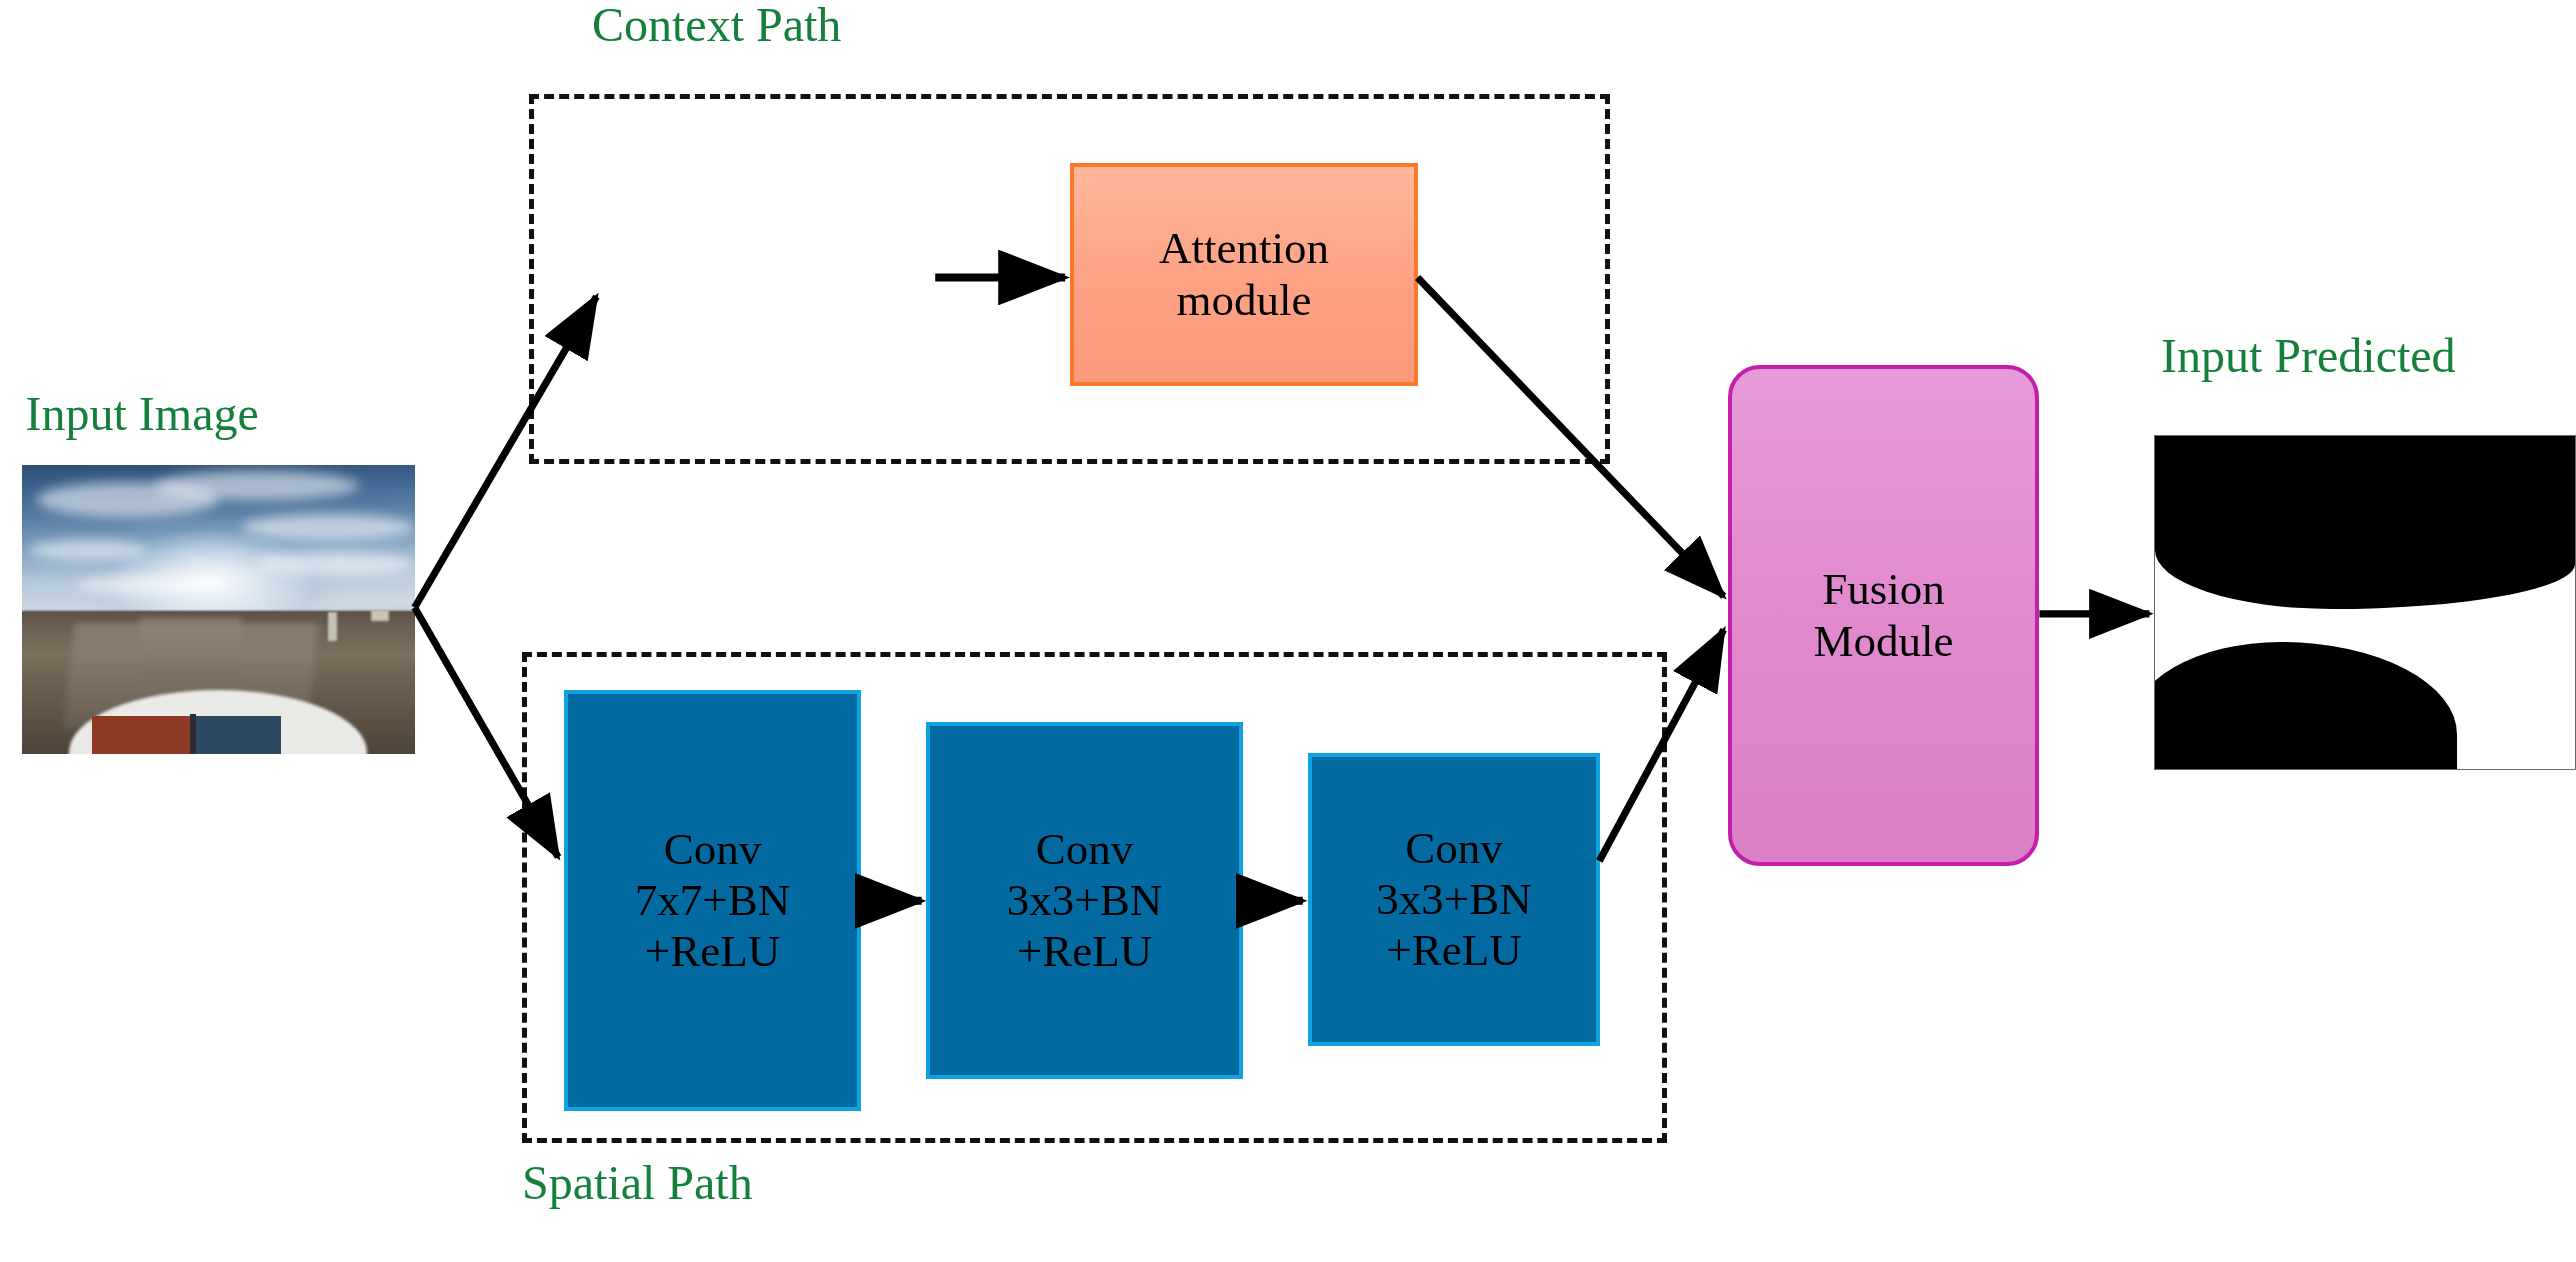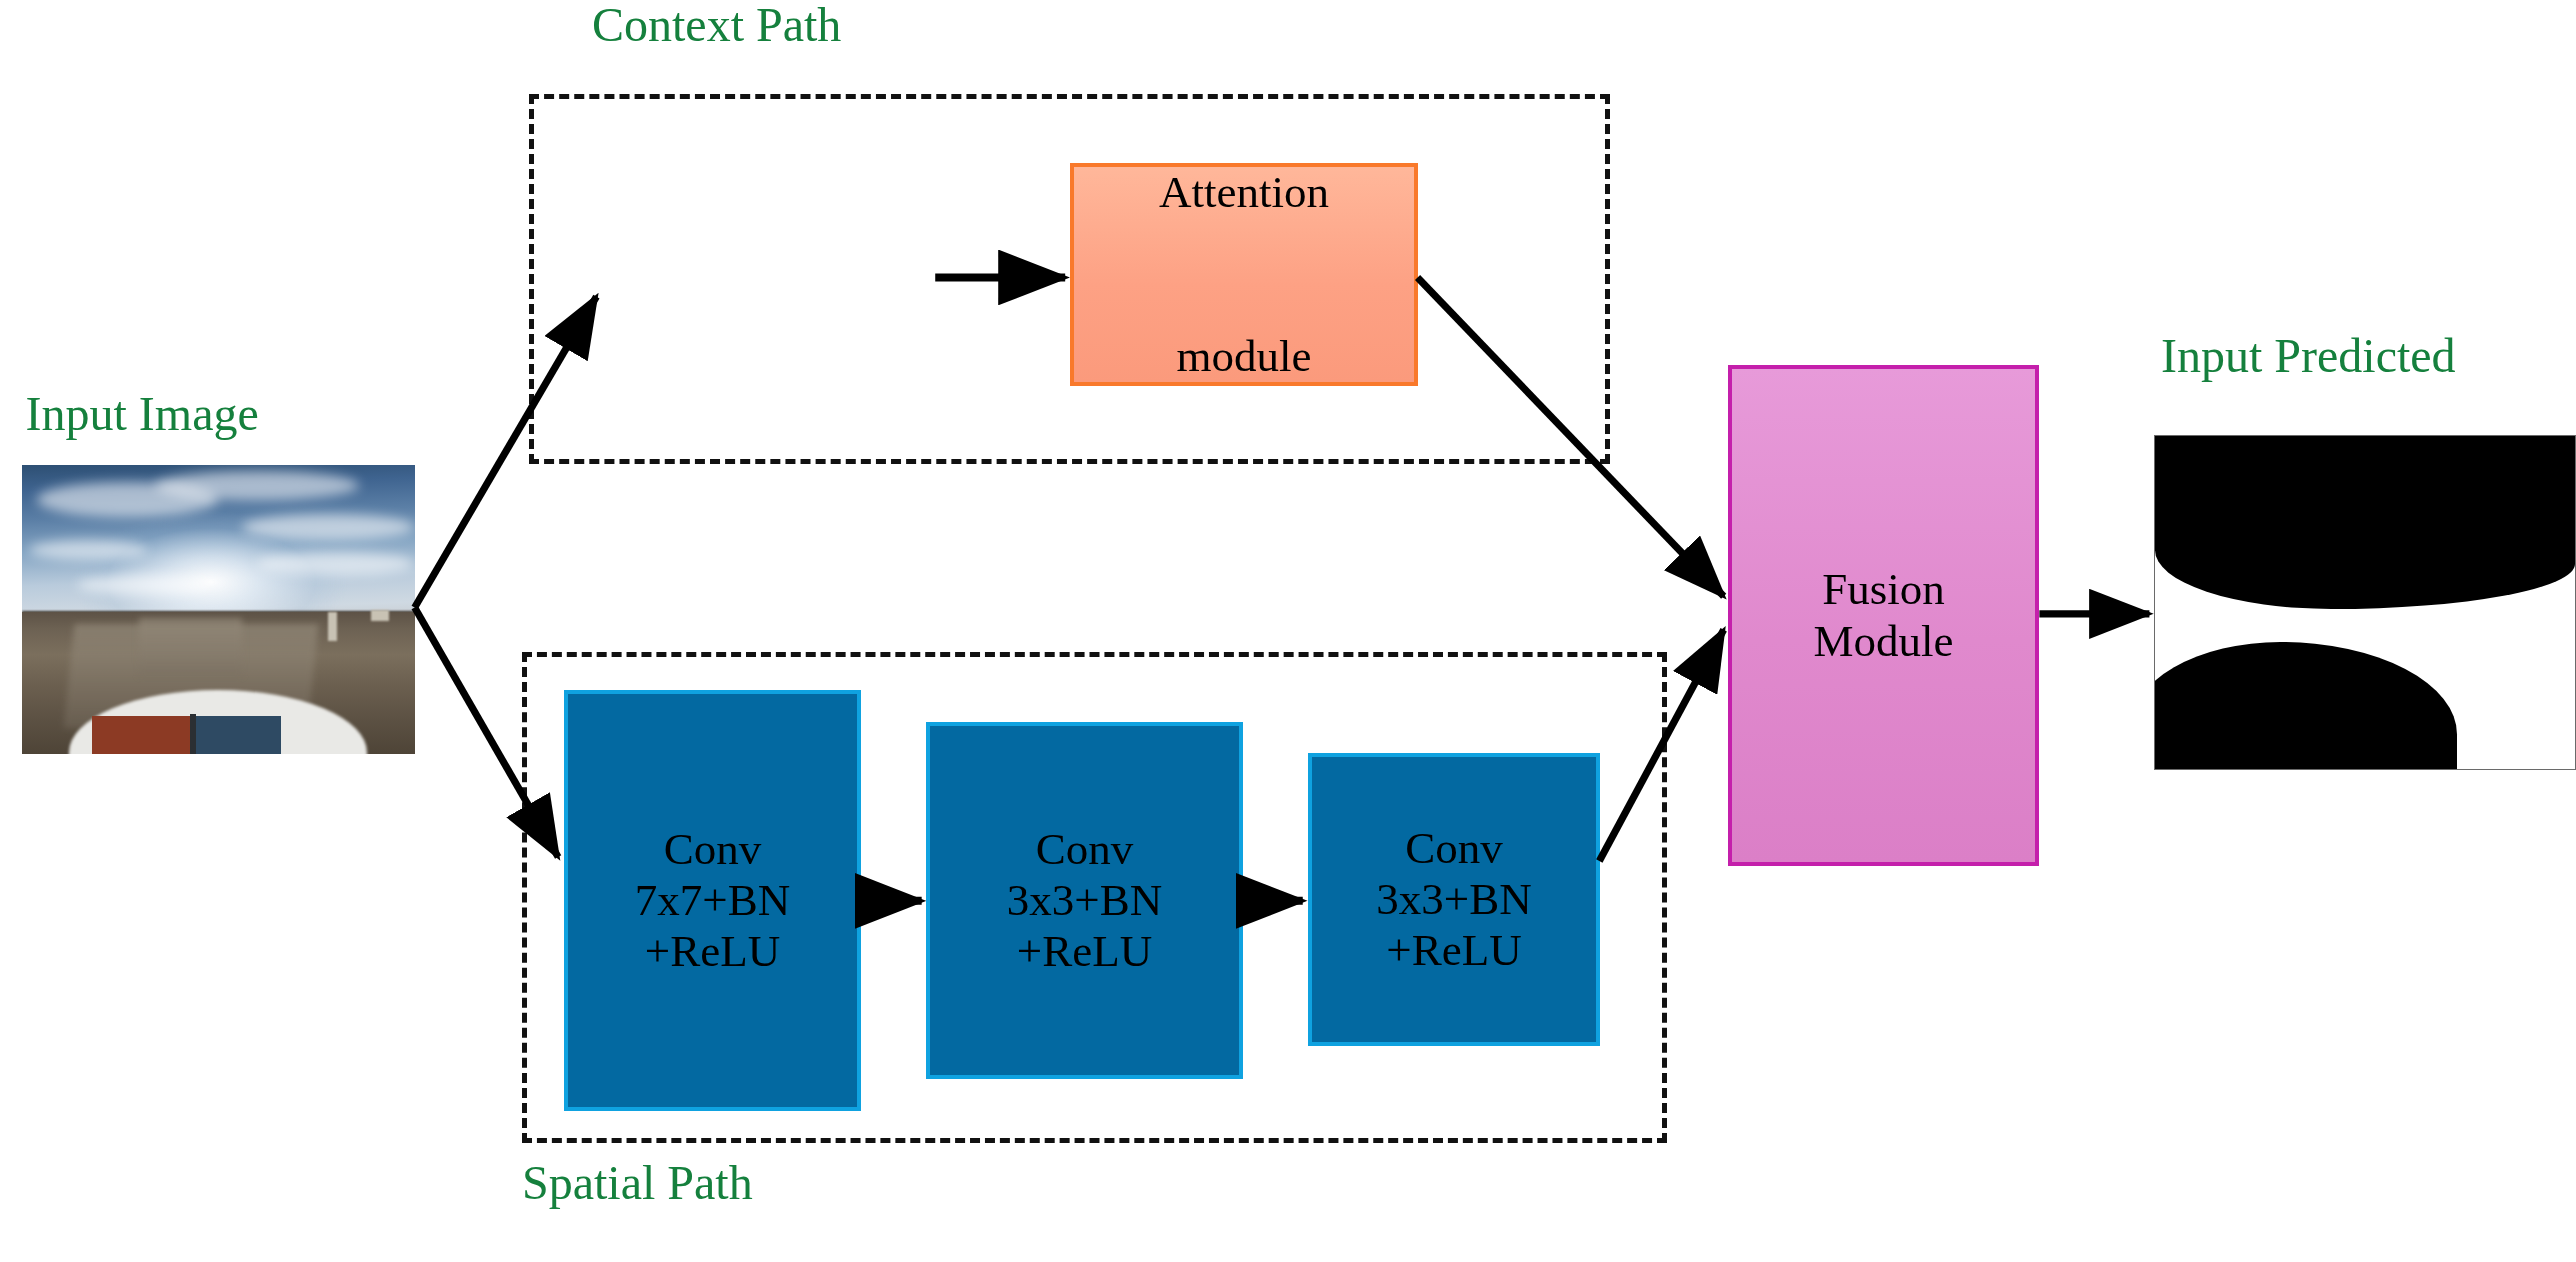--- a/index.html
+++ b/index.html
@@ -157,21 +157,21 @@
     <div class="photo-road" style="left:30%; top:53%; width:26%; height:20%;"></div>
     <div class="photo-post" style="left:78%; top:51%; width:8.8px; height:29px;"></div>
     <div class="photo-post" style="left:89%; top:50%; width:17.5px; height:11px;"></div>
     <div class="photo-hood-white" style="left:12%; top:78%; width:76%; height:24%; border-radius:50% 50% 0 0 / 90% 90% 0 0;"></div>
     <div class="photo-hood-red" style="left:18%; top:87%; width:26%; height:13%;"></div>
     <div class="photo-hood-blue" style="left:44%; top:87%; width:22%; height:13%;"></div>
     <div class="photo-hood-dark" style="left:43%; top:86%; width:5.6px; height:14%;"></div>
   </div>
 
 
-  <div class="node node-context" style="left:1070px; top:163px; width:348px; height:223px; flex-direction:column;justify-content:space-between;">
+  <div class="node node-context" style="left:1070px; top:163px; width:348px; height:223px; flex-direction:column;">
     <span>Attention</span>
     <span>module</span>
   </div>
 
   <div class="node node-spatial" style="left:564px; top:690px; width:297px; height:421px; flex-direction:column;">
     <span>Conv</span>
     <span>7x7+BN</span>
     <span>+ReLU</span>
   </div>
 
@@ -180,21 +180,21 @@
     <span>3x3+BN</span>
     <span>+ReLU</span>
   </div>
 
   <div class="node node-spatial" style="left:1308px; top:753px; width:292px; height:293px; flex-direction:column;">
     <span>Conv</span>
     <span>3x3+BN</span>
     <span>+ReLU</span>
   </div>
 
-  <div class="node node-fusion" style="left:1728px; top:365px; width:311px; height:501px; flex-direction:column;">
+  <div class="node node-fusion" style="left:1728px; top:365px; width:311px; height:501px; flex-direction:column;border-radius:32px;">
     <span>Fusion</span>
     <span>Module</span>
   </div>
 
   <div class="thumb thumb-border" style="left:2154px; top:435px; width:422px; height:335px;">
     <div class="mask-bg"></div>
     <div class="mask-black" style="left:0; top:0; width:100%; height:52%;
                 border-radius:0 0 58% 42% / 0 0 26% 34%;"></div>
     <div class="mask-black" style="left:-6%; top:62%; width:78%; height:42%;
                 border-radius:46% 54% 0 0 / 62% 66% 0 0;"></div>

